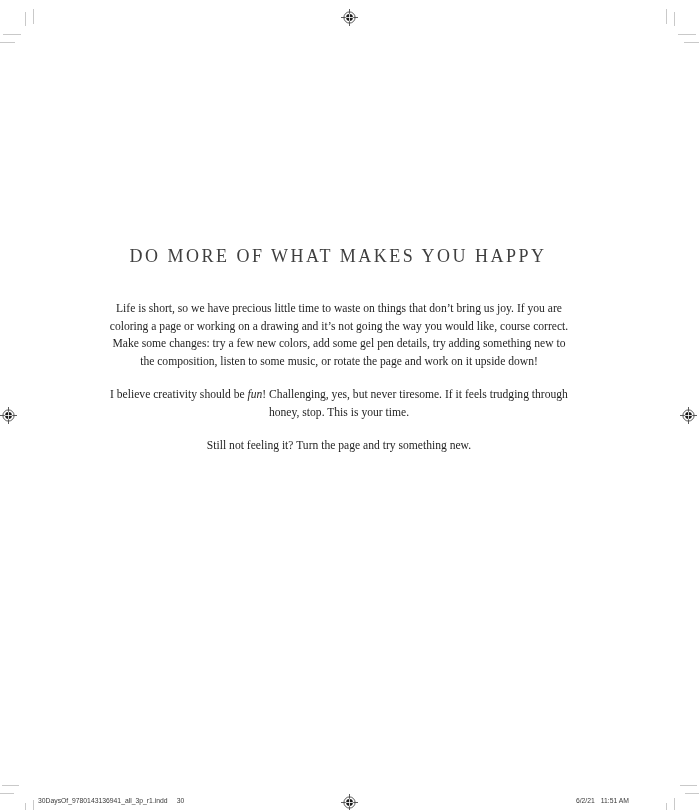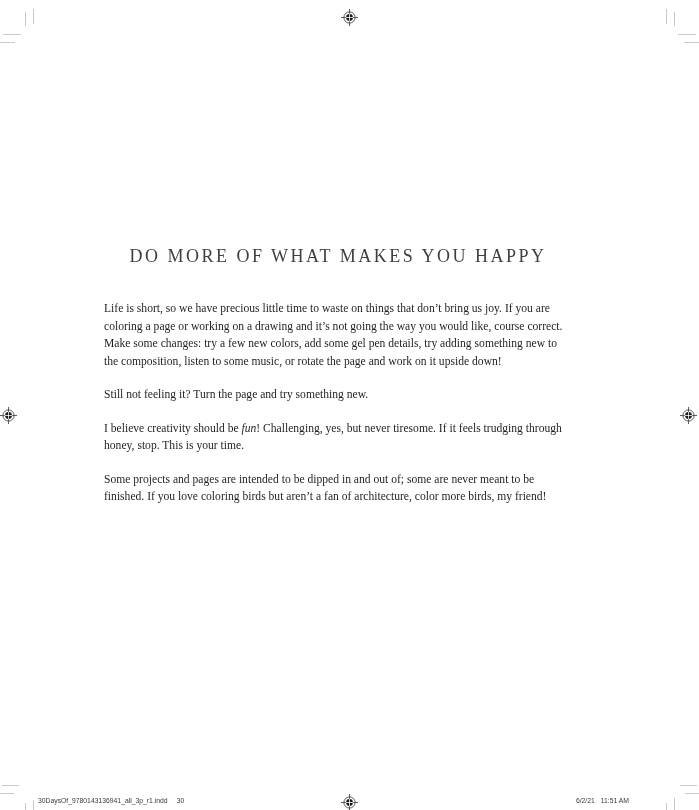--- a/index.html
+++ b/index.html
@@ -44,21 +44,21 @@
   }
   
   .body-text {
     position: absolute;
     top: 291px;
     left: 104px;
     width: 470px;
     font-size: 11.6px;
     line-height: 17.5px;
     color: #1f1f1f;
-    text-align: left;
+    text-align: center;
   }
   .body-text p { margin: 0 0 16px 0; }
   .body-text em { font-style: italic; }
   
   .slug {
     position: absolute;
     top: 787px;
     font-family: "Liberation Sans", sans-serif;
     font-size: 6.8px;
     line-height: 9px;
@@ -125,23 +125,22 @@
     <circle cx="8.5" cy="8.5" r="5.6" fill="none" stroke="#4a4a4a" stroke-width="0.9"></circle>
     <circle cx="8.5" cy="8.5" r="3.4" fill="#1a1a1a"></circle>
     <line x1="8.5" y1="4.7" x2="8.5" y2="12.3" stroke="#ffffff" stroke-width="0.8"></line>
     <line x1="4.7" y1="8.5" x2="12.3" y2="8.5" stroke="#ffffff" stroke-width="0.8"></line>
   </svg>
 
   <div class="title">DO MORE OF WHAT MAKES YOU HAPPY</div>
 
   <div class="body-text">
       <p><span>Life is short, so we have precious little time to waste on things that don’t bring us joy. If you are coloring a page or working on a drawing and it’s not going the way you would like, course correct. Make some changes: try a few new colors, add some gel pen details, try adding something new to the composition, listen to some music, or rotate the page and work on it upside down!</span></p>
+      <p><span>I believe creativity should be </span><em>fun</em><span>! Challenging, yes, but never tiresome. If it feels trudging through honey, stop. This is your time.</span></p>
       <p><span>Still not feeling it? Turn the page and try something new.</span></p>
-      <p><span>I believe creativity should be </span><em>fun</em><span>! Challenging, yes, but never tiresome. If it feels trudging through honey, stop. This is your time.</span></p>
-      <p><span>Some projects and pages are intended to be dipped in and out of; some are never meant to be finished. If you love coloring birds but aren’t a fan of architecture, color more birds, my friend!</span></p>
     </div>
 
   <div class="slug slug-left">
     <span>30DaysOf_9780143136941_all_3p_r1.indd</span><span class="pgnum">30</span>
   </div>
   <div class="slug slug-right">
     <span>6/2/21</span><span class="time">11:51 AM</span>
   </div>
 
 </div>

